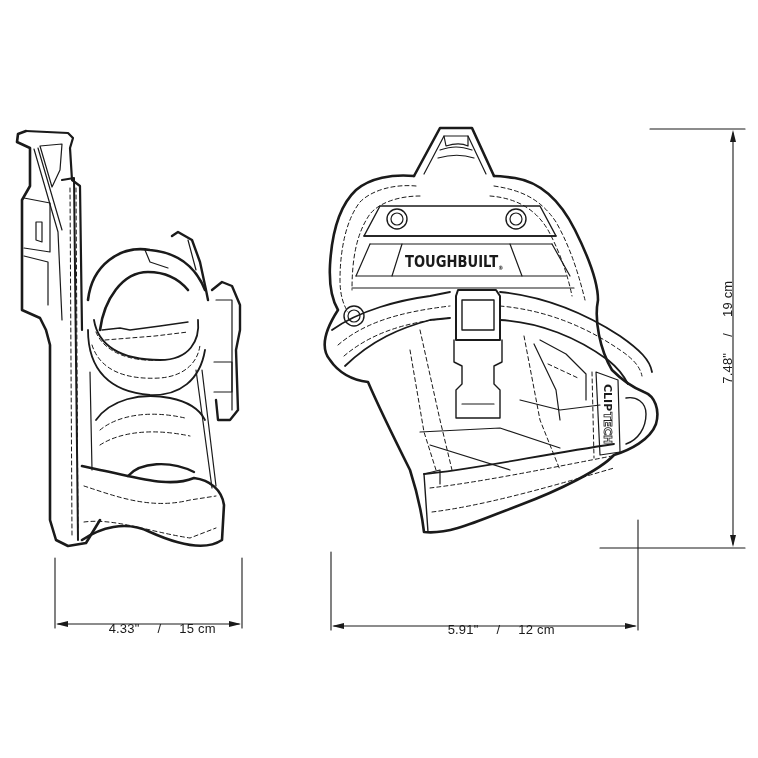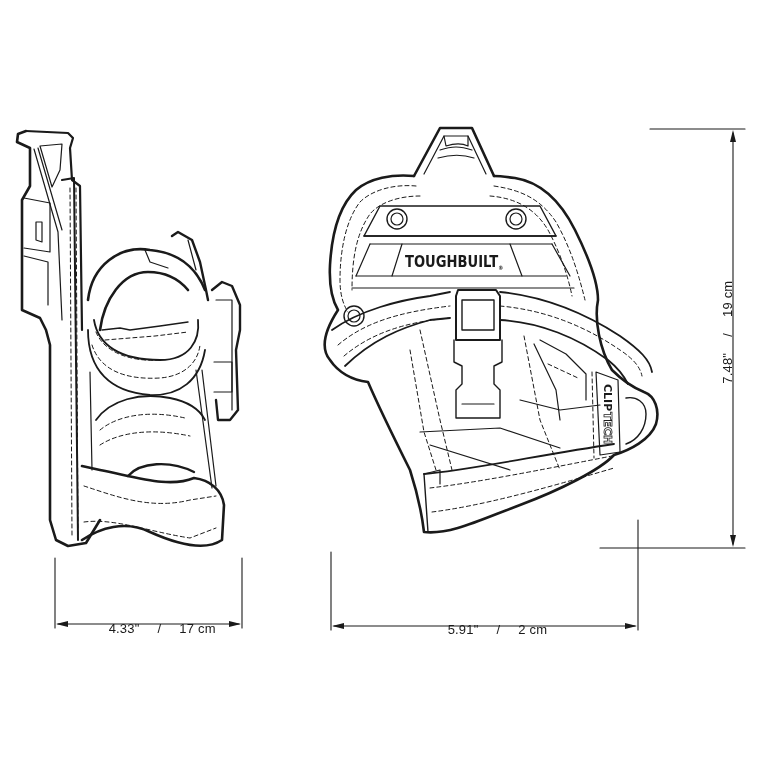--- a/index.html
+++ b/index.html
@@ -158,22 +158,22 @@
     <text class="svg-text" x="0" y="0" font-size="11" font-weight="bold" fill="#1a1a1a">CLIP</text>
     <text class="svg-text" x="28" y="0" font-size="11" font-weight="bold" fill="#ffffff" stroke="#1a1a1a" stroke-width="0.8">TECH</text>
   </g>
 </svg>
 
 <div class="brand" style="left:405px; top:252px; font-size:16px; transform:scaleX(0.82); transform-origin:left top;">
   <span>TOUGHBUILT</span><span style="font-size:6px; vertical-align:bottom;">®</span>
 </div>
 
 <div class="dim-label" style="left:101px; top:606px;">
-  <span>4.33"</span><span style="display:inline-block;width:18px;"></span><span>/</span><span style="display:inline-block;width:18px;"></span><span>17 cm</span>
+  <span>4.33"</span><span style="display:inline-block;width:18px;"></span><span>/</span><span style="display:inline-block;width:18px;"></span><span>15 cm</span>
 </div>
 
 <div class="dim-label" style="left:440px; top:607px;">
-  <span>5.91"</span><span style="display:inline-block;width:18px;"></span><span>/</span><span style="display:inline-block;width:18px;"></span><span>2 cm</span>
+  <span>5.91"</span><span style="display:inline-block;width:18px;"></span><span>/</span><span style="display:inline-block;width:18px;"></span><span>12 cm</span>
 </div>
 
 <div class="dim-label vertical" style="left:660px; top:321px; width:120px; text-align:center;">
   <span>7.48"</span><span style="display:inline-block;width:16px;"></span><span>/</span><span style="display:inline-block;width:16px;"></span><span>19 cm</span>
 </div>
 
 </body></html>

